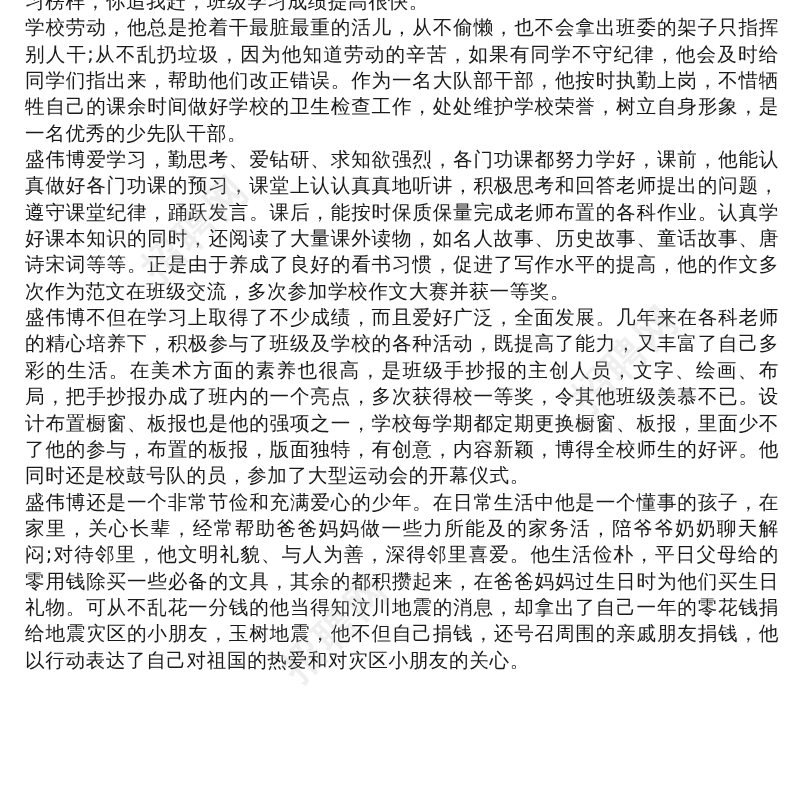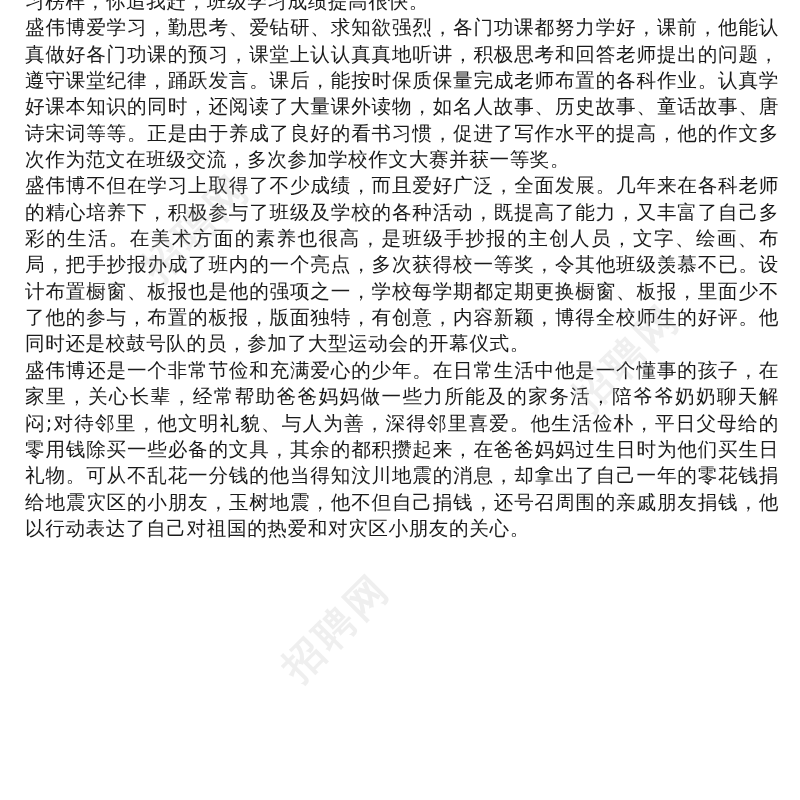--- a/index.html
+++ b/index.html
@@ -39,20 +39,21 @@
       transform: rotate(-45deg);
       white-space: nowrap;
       letter-spacing: 4px;
     }
   </style>
 </head>
 <body>
 
 <div class="page">
   <p class="para">习榜样，你追我赶，班级学习成绩提高很快。</p>
+  <p class="para">学校劳动，他总是抢着干最脏最重的活儿，从不偷懒，也不会拿出班委的架子只指挥别人干;从不乱扔垃圾，因为他知道劳动的辛苦，如果有同学不守纪律，他会及时给同学们指出来，帮助他们改正错误。作为一名大队部干部，他按时执勤上岗，不惜牺牲自己的课余时间做好学校的卫生检查工作，处处维护学校荣誉，树立自身形象，是一名优秀的少先队干部。</p>
   <p class="para">盛伟博爱学习，勤思考、爱钻研、求知欲强烈，各门功课都努力学好，课前，他能认真做好各门功课的预习，课堂上认认真真地听讲，积极思考和回答老师提出的问题，遵守课堂纪律，踊跃发言。课后，能按时保质保量完成老师布置的各科作业。认真学好课本知识的同时，还阅读了大量课外读物，如名人故事、历史故事、童话故事、唐诗宋词等等。正是由于养成了良好的看书习惯，促进了写作水平的提高，他的作文多次作为范文在班级交流，多次参加学校作文大赛并获一等奖。</p>
   <p class="para">盛伟博不但在学习上取得了不少成绩，而且爱好广泛，全面发展。几年来在各科老师的精心培养下，积极参与了班级及学校的各种活动，既提高了能力，又丰富了自己多彩的生活。在美术方面的素养也很高，是班级手抄报的主创人员，文字、绘画、布局，把手抄报办成了班内的一个亮点，多次获得校一等奖，令其他班级羡慕不已。设计布置橱窗、板报也是他的强项之一，学校每学期都定期更换橱窗、板报，里面少不了他的参与，布置的板报，版面独特，有创意，内容新颖，博得全校师生的好评。他同时还是校鼓号队的员，参加了大型运动会的开幕仪式。</p>
   <p class="para">盛伟博还是一个非常节俭和充满爱心的少年。在日常生活中他是一个懂事的孩子，在家里，关心长辈，经常帮助爸爸妈妈做一些力所能及的家务活，陪爷爷奶奶聊天解闷;对待邻里，他文明礼貌、与人为善，深得邻里喜爱。他生活俭朴，平日父母给的零用钱除买一些必备的文具，其余的都积攒起来，在爸爸妈妈过生日时为他们买生日礼物。可从不乱花一分钱的他当得知汶川地震的消息，却拿出了自己一年的零花钱捐给地震灾区的小朋友，玉树地震，他不但自己捐钱，还号召周围的亲戚朋友捐钱，他以行动表达了自己对祖国的热爱和对灾区小朋友的关心。</p>
 </div>
 
 <div class="watermark" style="left:130px; top:200px;">招聘网</div>
 <div class="watermark" style="left:560px; top:330px;">招聘网</div>
 <div class="watermark" style="left:270px; top:600px;">招聘网</div>
 
 </body></html>

